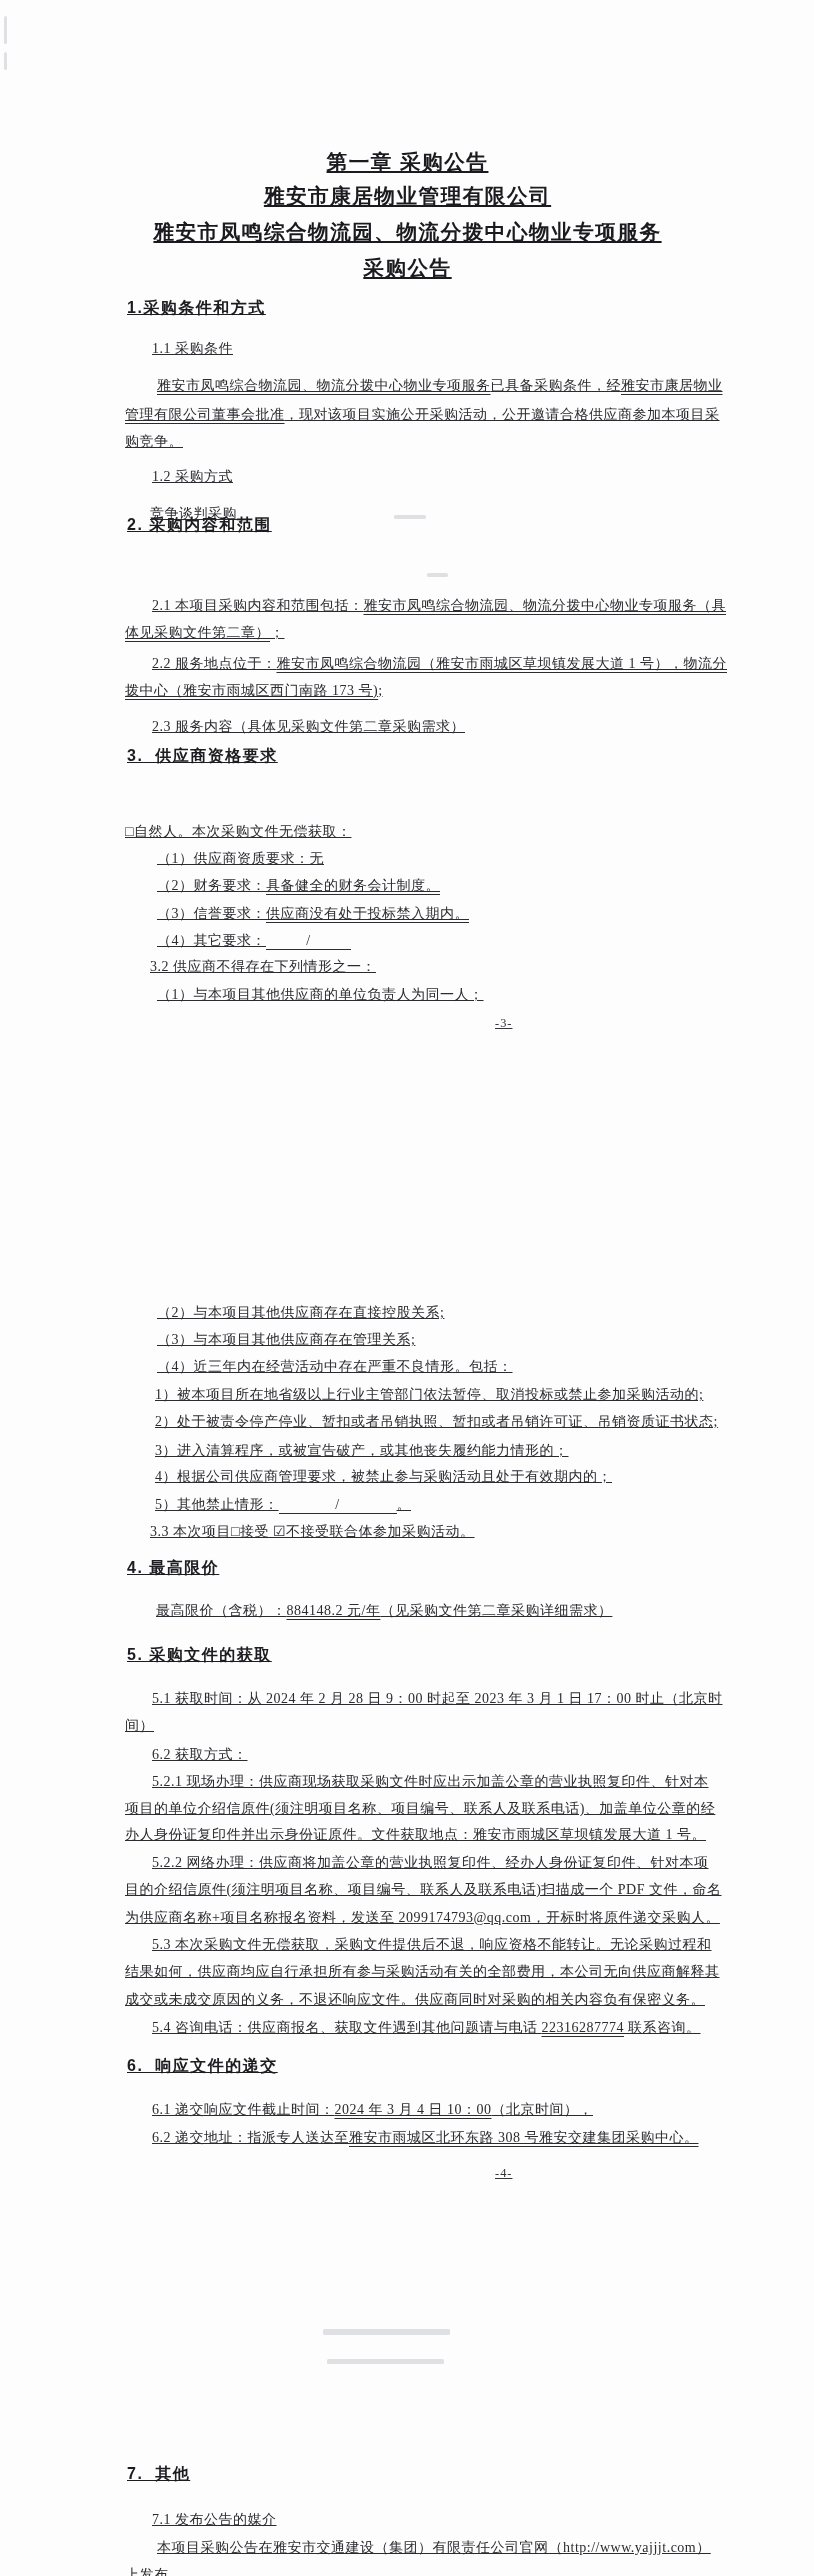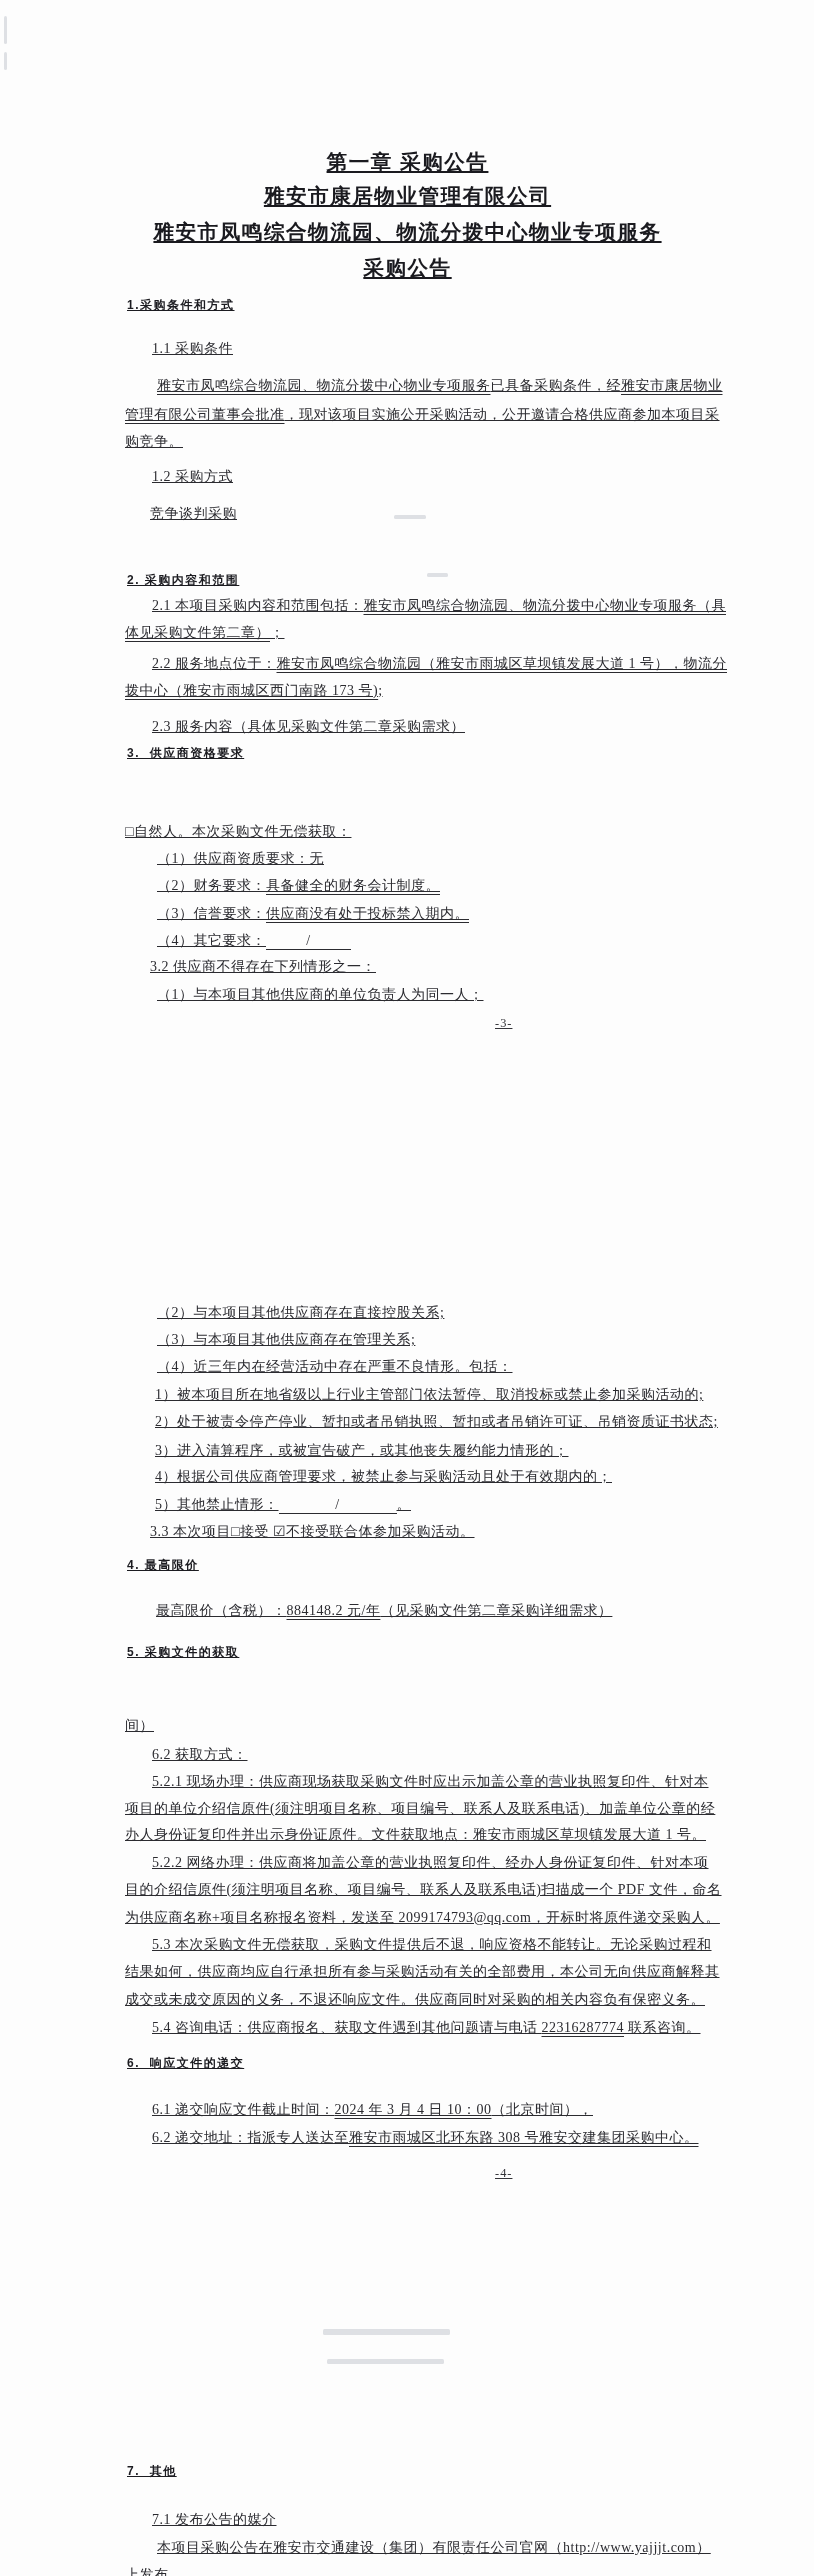--- a/index.html
+++ b/index.html
@@ -17,21 +17,21 @@
     font-family:"Liberation Serif","DejaVu Serif",serif;
     font-size:14px;
     letter-spacing:0.5px;
     color:#2b2b30;
     line-height:1.2;
     text-decoration:underline;
   }
   .hd{
     font-family:"Liberation Sans","DejaVu Sans",sans-serif;
     font-weight:700;
-    font-size:12px;
+    font-size:16px;
     letter-spacing:1.5px;
     color:#1c1c21;
   }
   .tt{
     left:0; width:815px; text-align:center;
     font-family:"Liberation Sans","DejaVu Sans",sans-serif;
     font-weight:700;
     font-size:20.6px;
     letter-spacing:1.5px;
     color:#1a1a1f;
@@ -72,21 +72,21 @@
   <div class="ln tt" style="top:256px">采购公告</div>
 
   <div class="ln hd" style="left:127px;top:298px">1.采购条件和方式</div>
   <div class="ln" style="left:152px;top:341px">1.1 采购条件</div>
   <div class="ln" style="left:157px;top:378px"><span class="u">雅安市凤鸣综合物流园、物流分拨中心物业专项服务</span><span>已具备采购条件，经</span><span class="u">雅安市康居物业</span></div>
   <div class="ln" style="left:125px;top:407px"><span class="u">管理有限公司董事会批准</span><span>，现对该项目实施公开采购活动，公开邀请合格供应商参加本项目采</span></div>
   <div class="ln" style="left:125px;top:434px">购竞争。</div>
   <div class="ln" style="left:152px;top:469px">1.2 采购方式</div>
   <div class="ln" style="left:150px;top:506px">竞争谈判采购</div>
 
-  <div class="ln hd" style="left:127px;top:573px">2. 采购内容和范围</div>
+  <div class="ln hd" style="left:127px;top:515px">2. 采购内容和范围</div>
   <div class="ln" style="left:152px;top:598px"><span>2.1 本项目采购内容和范围包括：</span><span class="u">雅安市凤鸣综合物流园、物流分拨中心物业专项服务（具</span></div>
   <div class="ln" style="left:125px;top:625px"><span class="u">体见采购文件第二章）</span><span>；</span></div>
   <div class="ln" style="left:152px;top:656px"><span>2.2 服务地点位于：</span><span class="u">雅安市凤鸣综合物流园（雅安市雨城区草坝镇发展大道 1 号），物流分</span></div>
   <div class="ln" style="left:125px;top:683px"><span class="u">拨中心（雅安市雨城区西门南路 173 号)</span><span>;</span></div>
   <div class="ln" style="left:152px;top:719px">2.3 服务内容（具体见采购文件第二章采购需求）</div>
 
   <div class="ln hd" style="left:127px;top:746px">3.  供应商资格要求</div>
   <div class="ln" style="left:125px;top:824px">□自然人。本次采购文件无偿获取：</div>
   <div class="ln" style="left:157px;top:851px">（1）供应商资质要求：无</div>
   <div class="ln" style="left:157px;top:878px"><span>（2）财务要求：</span><span class="u">具备健全的财务会计制度。</span></div>
@@ -103,20 +103,21 @@
   <div class="ln" style="left:155px;top:1414px">2）处于被责令停产停业、暂扣或者吊销执照、暂扣或者吊销许可证、吊销资质证书状态;</div>
   <div class="ln" style="left:155px;top:1443px">3）进入清算程序，或被宣告破产，或其他丧失履约能力情形的；</div>
   <div class="ln" style="left:155px;top:1469px">4）根据公司供应商管理要求，被禁止参与采购活动且处于有效期内的；</div>
   <div class="ln" style="left:155px;top:1497px"><span>5）其他禁止情形：</span><span class="blank" style="width:118px">/</span><span>。</span></div>
   <div class="ln" style="left:150px;top:1524px">3.3 本次项目□接受 ☑不接受联合体参加采购活动。</div>
 
   <div class="ln hd" style="left:127px;top:1558px">4. 最高限价</div>
   <div class="ln" style="left:156px;top:1603px"><span>最高限价（含税）：</span><span class="u">884148.2 元/年</span><span>（见采购文件第二章采购详细需求）</span></div>
 
   <div class="ln hd" style="left:127px;top:1645px">5. 采购文件的获取</div>
+  <div class="ln" style="left:152px;top:1691px">5.1 获取时间：从 2024 年 2 月 28 日 9：00 时起至 2023 年 3 月 1 日 17：00 时止（北京时</div>
   <div class="ln" style="left:125px;top:1718px">间）</div>
   <div class="ln" style="left:152px;top:1747px">6.2 获取方式：</div>
   <div class="ln" style="left:152px;top:1774px">5.2.1 现场办理：供应商现场获取采购文件时应出示加盖公章的营业执照复印件、针对本</div>
   <div class="ln" style="left:125px;top:1801px">项目的单位介绍信原件(须注明项目名称、项目编号、联系人及联系电话)、加盖单位公章的经</div>
   <div class="ln" style="left:125px;top:1827px">办人身份证复印件并出示身份证原件。文件获取地点：雅安市雨城区草坝镇发展大道 1 号。</div>
   <div class="ln" style="left:152px;top:1855px">5.2.2 网络办理：供应商将加盖公章的营业执照复印件、经办人身份证复印件、针对本项</div>
   <div class="ln" style="left:125px;top:1882px">目的介绍信原件(须注明项目名称、项目编号、联系人及联系电话)扫描成一个 PDF 文件，命名</div>
   <div class="ln" style="left:125px;top:1910px">为供应商名称+项目名称报名资料，发送至 2099174793@qq.com，开标时将原件递交采购人。</div>
   <div class="ln" style="left:152px;top:1937px">5.3 本次采购文件无偿获取，采购文件提供后不退，响应资格不能转让。无论采购过程和</div>
   <div class="ln" style="left:125px;top:1964px">结果如何，供应商均应自行承担所有参与采购活动有关的全部费用，本公司无向供应商解释其</div>

